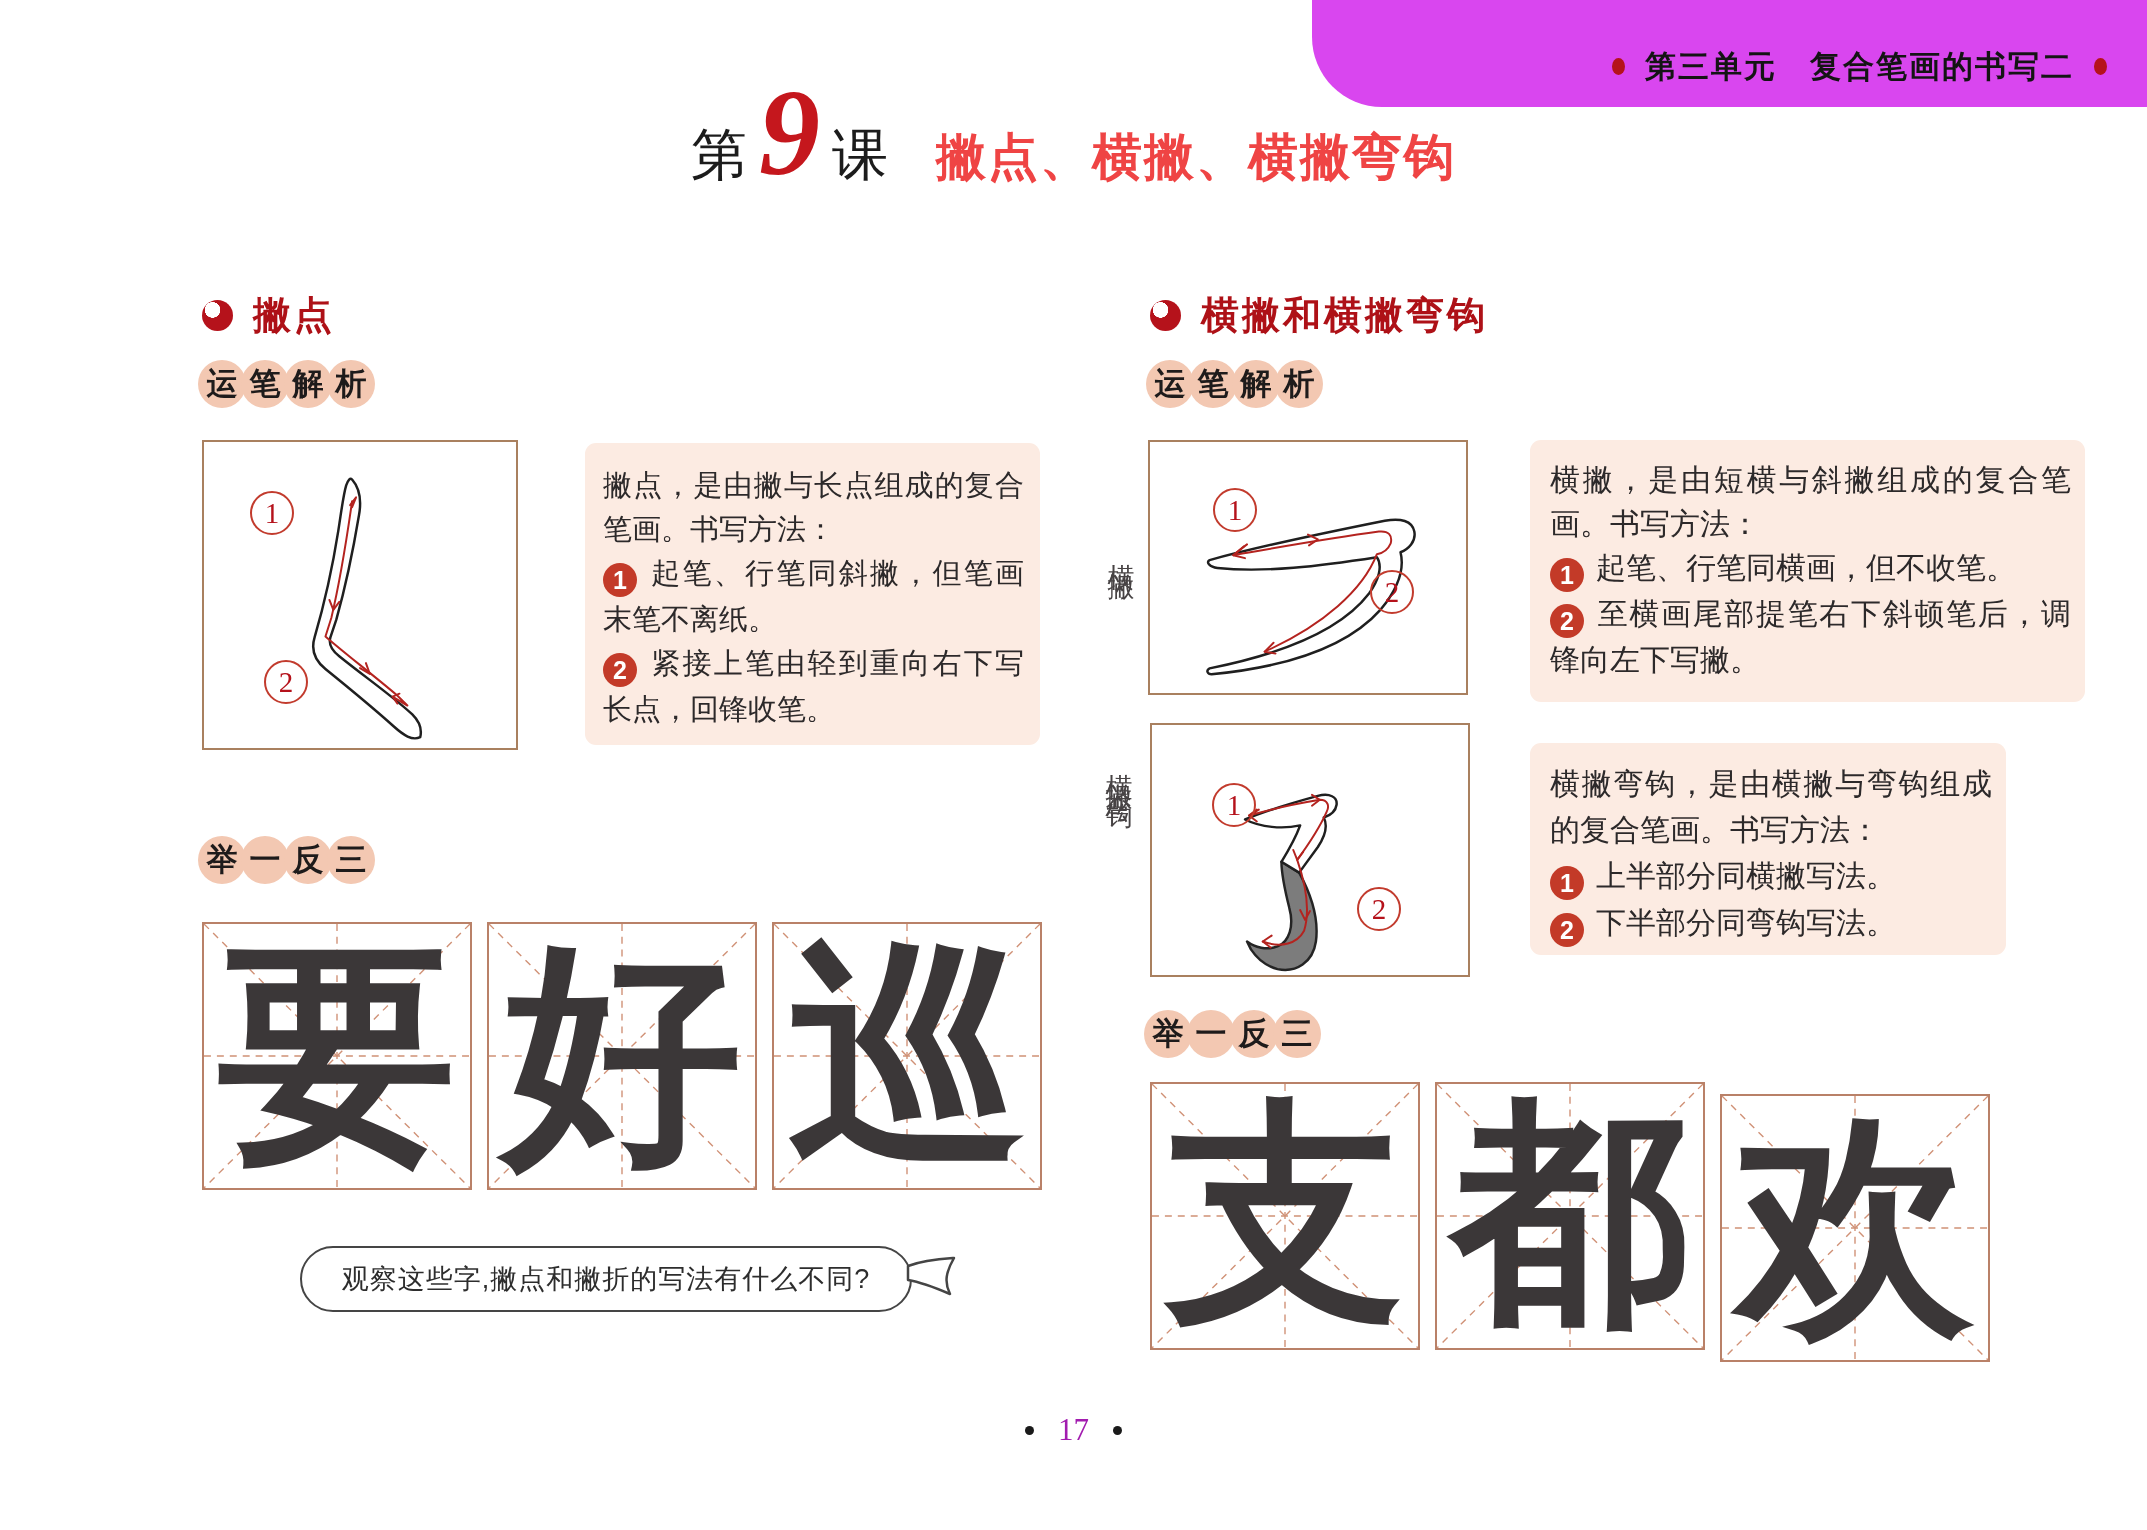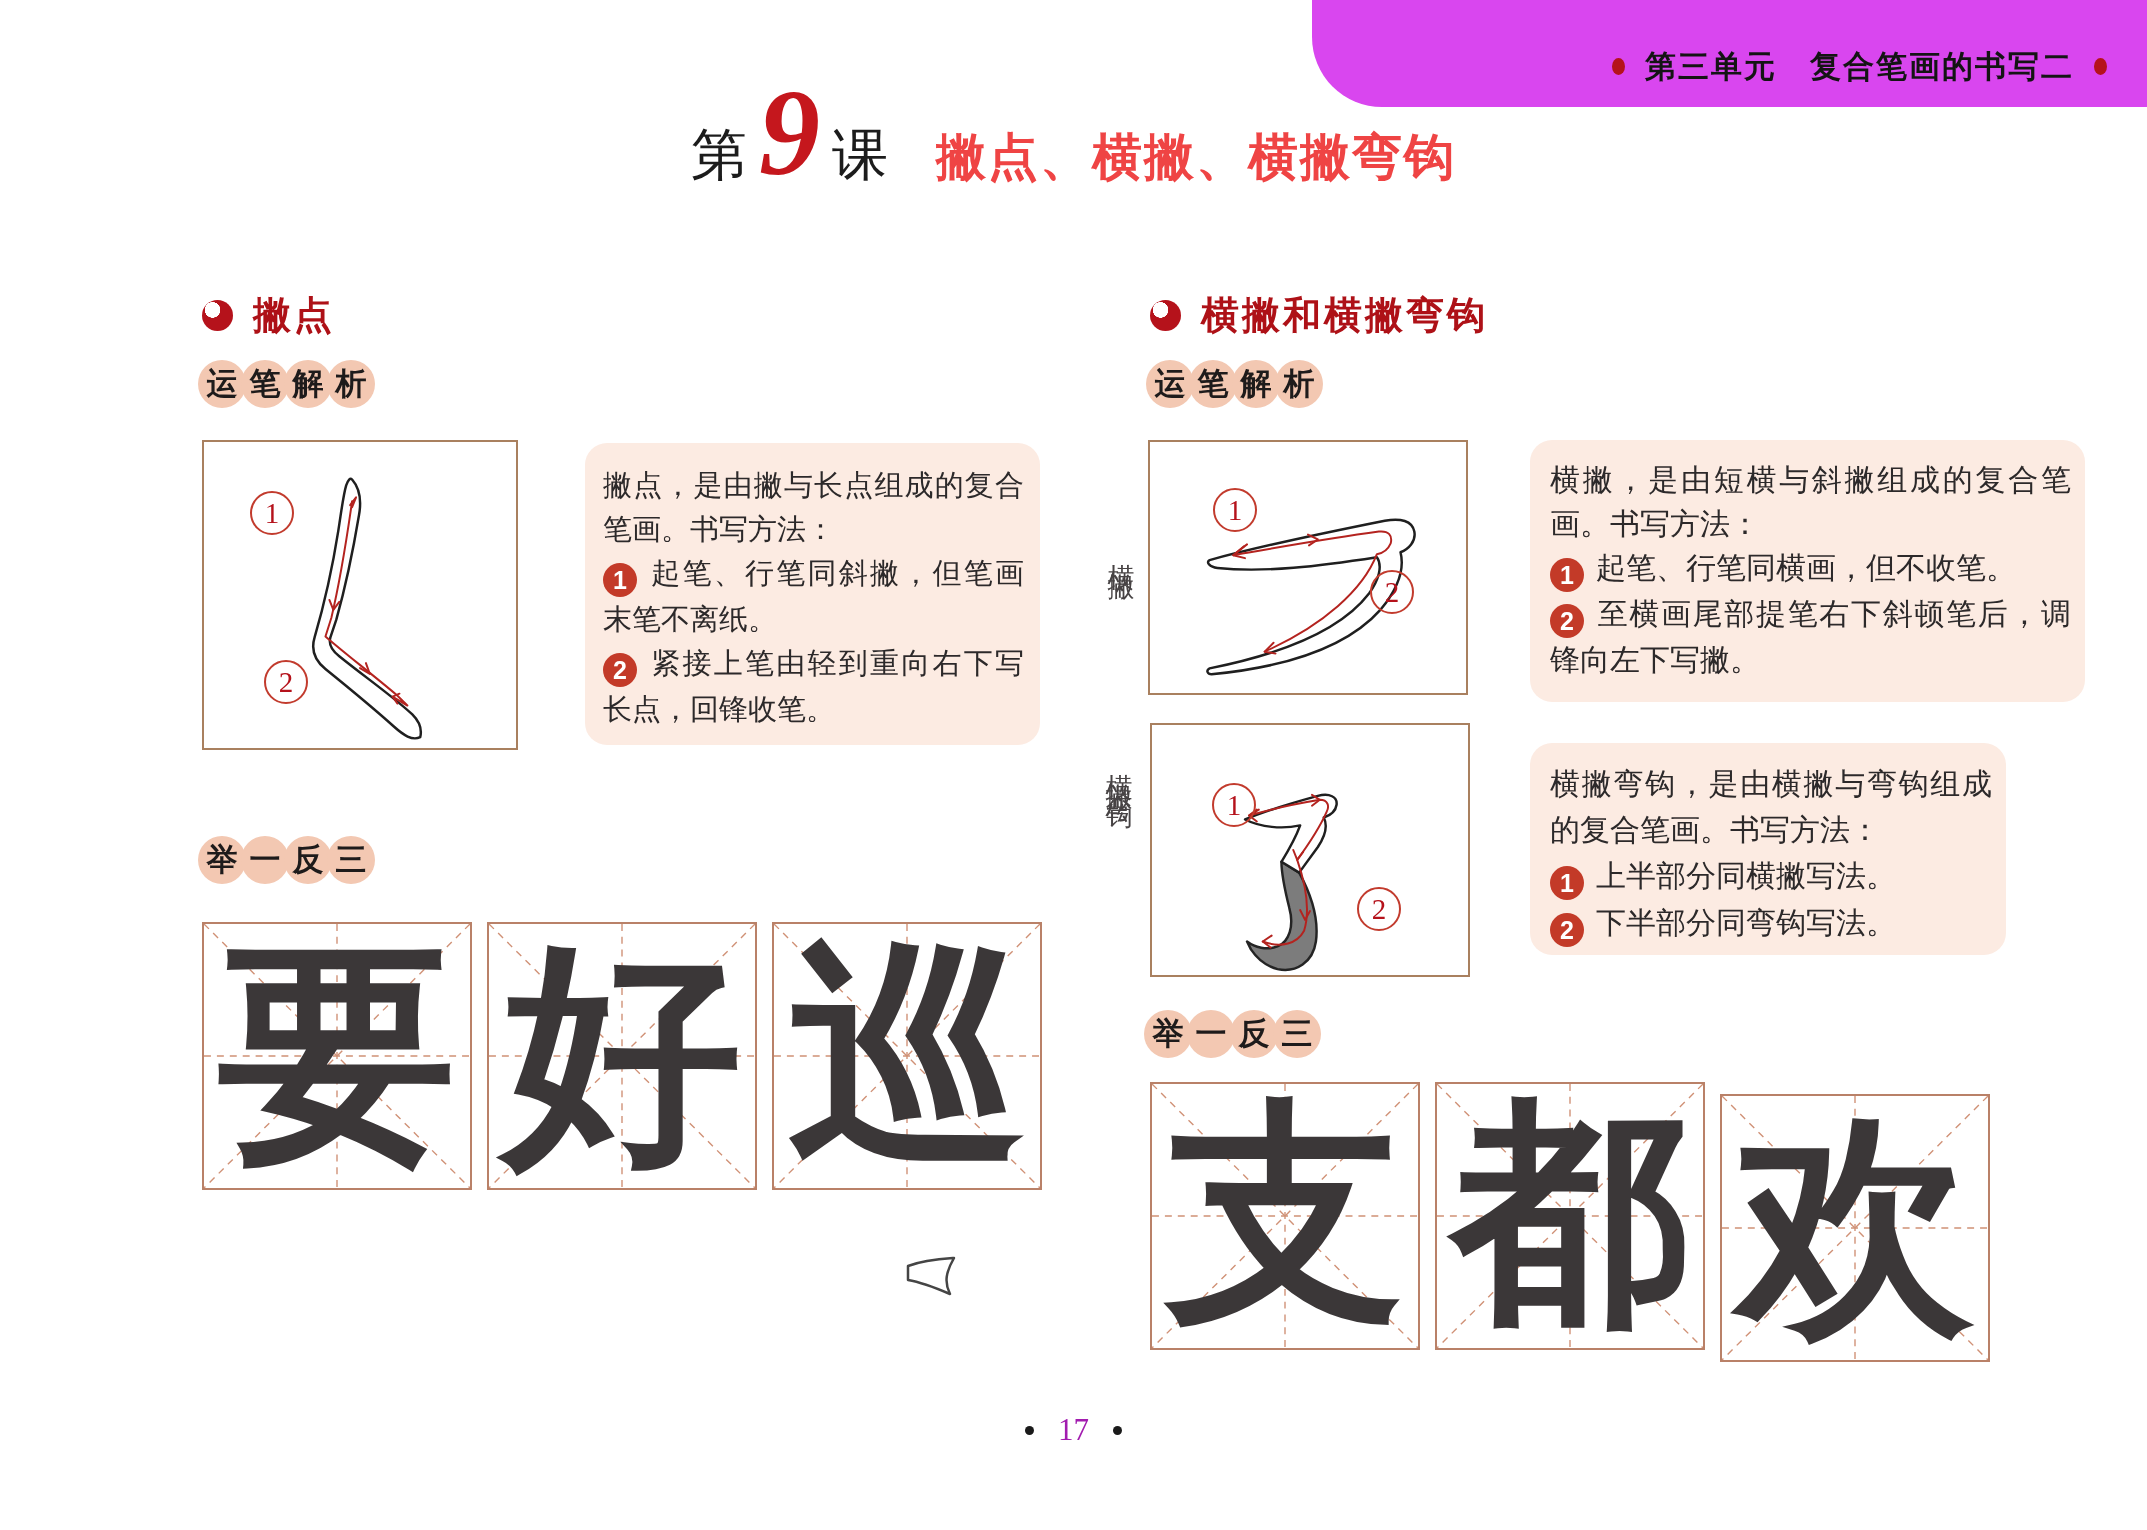--- a/index.html
+++ b/index.html
@@ -42,21 +42,21 @@
   .gray { fill:#7c7c7c; stroke:#242424; stroke-width:2.5; stroke-linejoin:round; }
   .rl   { fill:none; stroke:#b4231f; stroke-width:2; stroke-linecap:round; stroke-linejoin:round; }
   .circnum { position:absolute; width:44px; height:44px; border:2px solid #c23b2d; border-radius:50%;
              color:#b5121b; font-size:29px; display:flex; align-items:center; justify-content:center;
              background:transparent; }
 
   .vlabel { position:absolute; writing-mode:vertical-rl; text-orientation:upright;
             font-size:27px; color:#474344; letter-spacing:10px; }
 
   
-  .panel { position:absolute; background:#fcebe2; border-radius:22px; color:#2c292a; text-align:justify; }
+  .panel { position:absolute; background:#fcebe2; border-radius:11px; color:#2c292a; text-align:justify; }
   .panel p { margin:0; }
   #panel-pd   { left:585px;  top:443px; width:455px; height:302px; padding:20px 16px 0 18px; font-size:29px; line-height:44px; }
   #panel-hp   { left:1530px; top:440px; width:555px; height:262px; padding:18px 14px 0 20px; font-size:30px; line-height:44px; }
   #panel-hpwg { left:1530px; top:743px; width:476px; height:212px; padding:18px 14px 0 20px; font-size:30px; line-height:46px; }
   .badge { display:inline-flex; width:34px; height:34px; border-radius:50%; background:#c33a28; color:#ffffff;
            align-items:center; justify-content:center; font-size:25px; font-weight:bold;
            margin-right:12px; vertical-align:-6px; font-family:"Liberation Sans", sans-serif; }
 
   
   .gridbox { position:absolute; width:270px; height:268px; border:2px solid #b98168; background:#fff; }
@@ -155,20 +155,23 @@
   <div class="gridbox" style="left:772px; top:922px;">
     <svg class="gridlines" viewBox="0 0 268 268" preserveAspectRatio="none">
       <line x1="0" y1="0" x2="268" y2="268"></line>
         <line x1="268" y1="0" x2="0" y2="268"></line>
       <line x1="134" y1="0" x2="134" y2="268"></line>
         <line x1="0" y1="134" x2="268" y2="134"></line>
     </svg>
     <span class="bigchar">巡</span>
   </div>
 
+  <div class="bubble">
+    <span>观察这些字,撇点和撇折的写法有什么不同?</span>
+  </div>
   <svg class="btail" width="50" height="44" viewBox="0 0 50 44">
     <path d="M2,10 C18,4 34,3 48,2 C40,16 38,26 44,38 C30,32 14,26 2,24 Z" fill="#ffffff" stroke="#454545" stroke-width="2.5" stroke-linejoin="round"></path>
   </svg>
 
   <div class="sec-head" style="left:1150px; top:290px;">
     <span class="ball"></span>
     <span class="sec-head-text">横撇和横撇弯钩</span>
   </div>
 
   <div class="tag" style="left:1146px; top:360px;">

